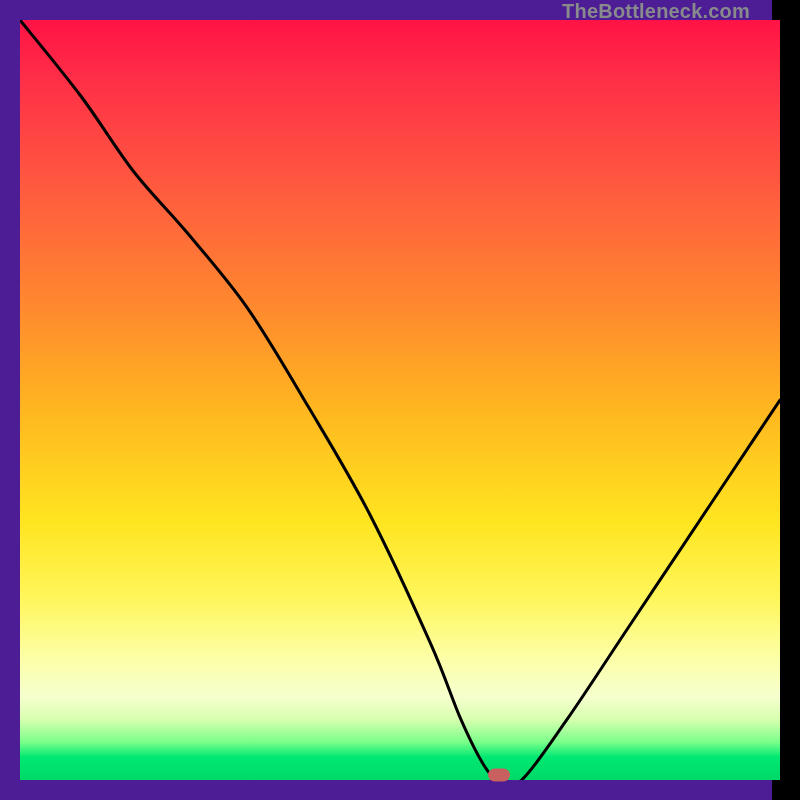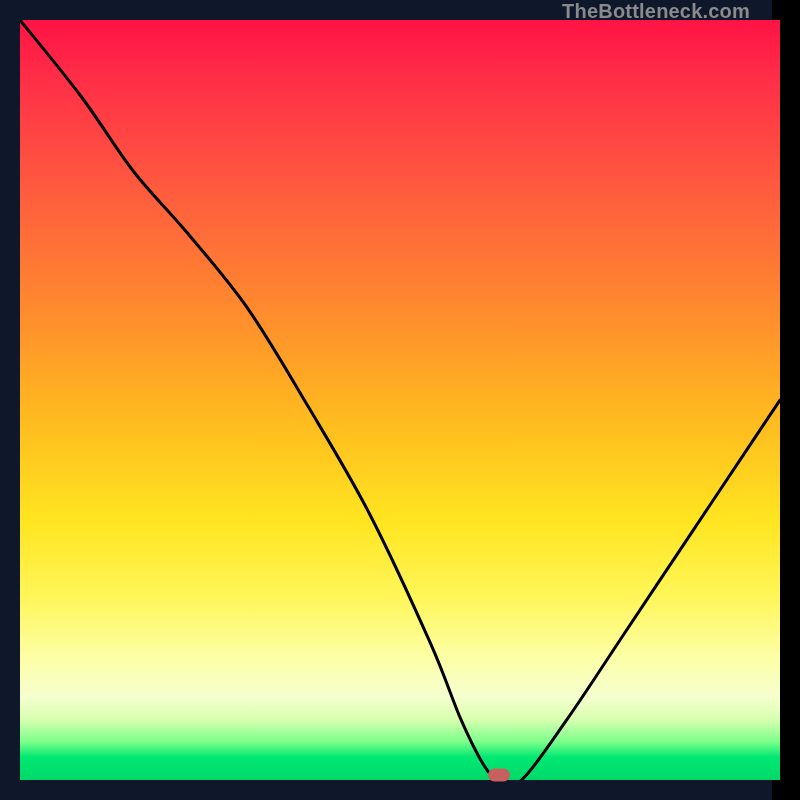--- a/index.html
+++ b/index.html
@@ -8,21 +8,21 @@
     width: 800px;
     height: 800px;
     background: #000;
     overflow: hidden;
     font-family: Arial, Helvetica, sans-serif;
   }
   .frame {
     position: relative;
     width: 772px;
     height: 800px;
-    background: #0f172a;
+    background: #4c1d95;
   }
   .plot-area {
     position: absolute;
     left: 20px;
     top: 20px;
     width: 760px;
     height: 760px;
     
     background: linear-gradient(
       to bottom,

